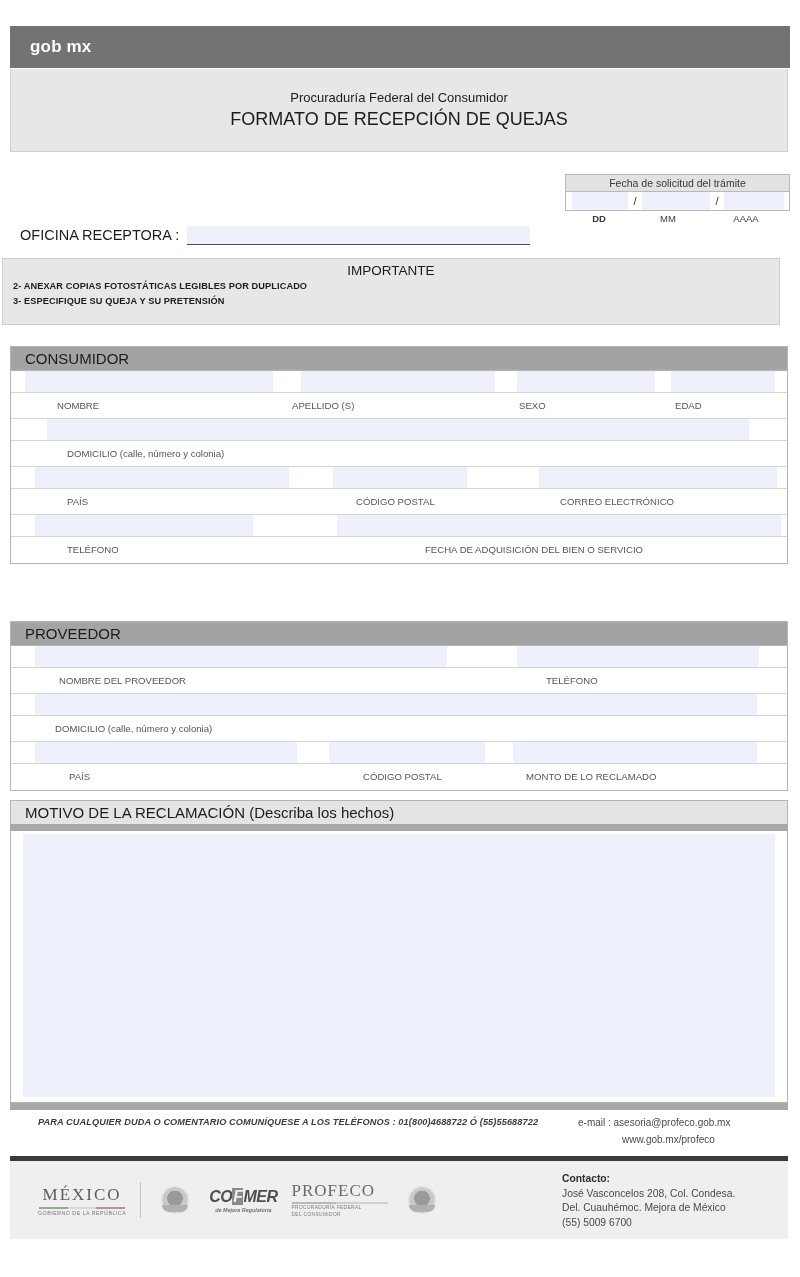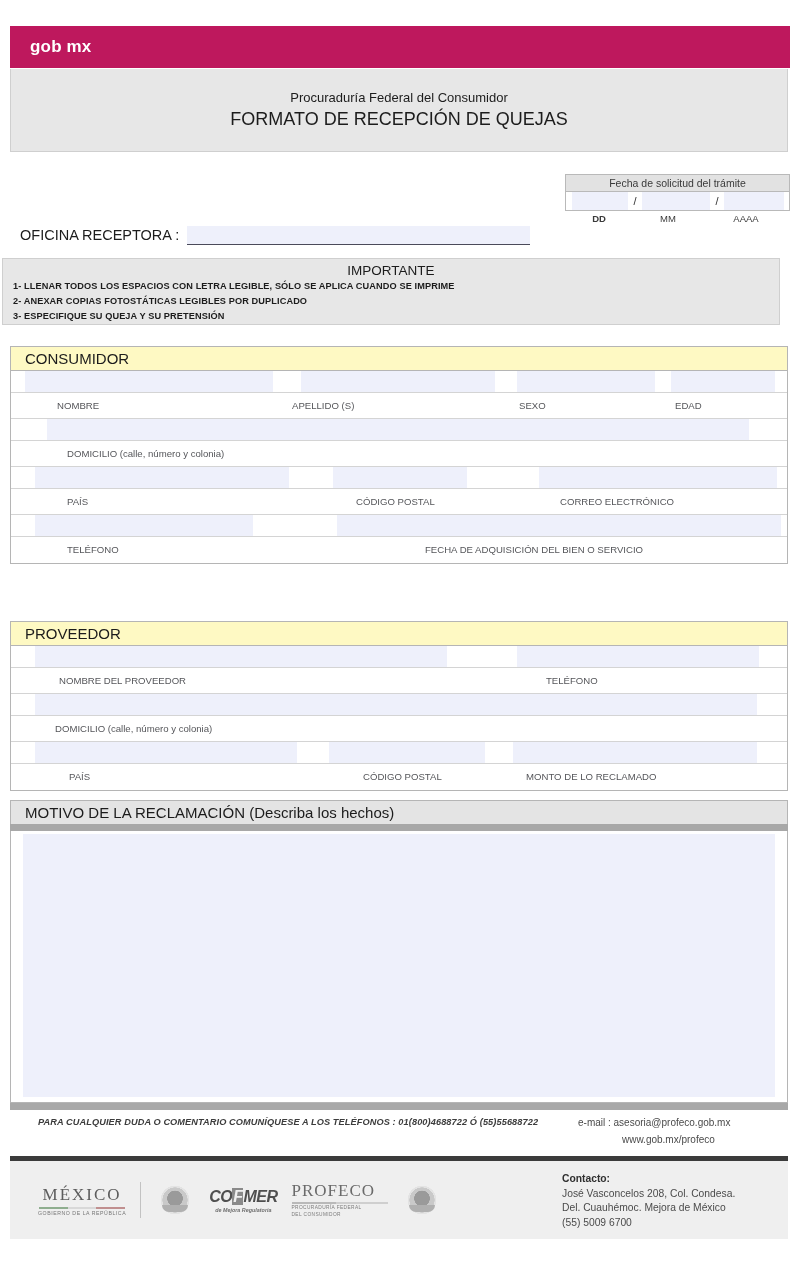--- a/index.html
+++ b/index.html
@@ -14,21 +14,21 @@
     color: #231f20;
     overflow: hidden;
     position: relative;
   }
 
   
   .gobbar {
     position: absolute;
     left: 10px; top: 26px;
     width: 780px; height: 42px;
-    background: #be185d;
+    background: #737373;
     display: flex;
     align-items: center;
   }
   .gobbar .brand {
     color: #ffffff;
     font-size: 17px;
     font-weight: bold;
     letter-spacing: .2px;
     margin-left: 20px;
   }
@@ -162,21 +162,21 @@
   
   .section {
     position: absolute;
     left: 10px;
     width: 778px;
     box-sizing: border-box;
     border: 1px solid #b5b5b5;
   }
   .secHead {
     height: 24px;
-    background: #fef9c3;
+    background: #a3a3a3;
     border-bottom: 1px solid #b5b5b5;
     display: flex;
     align-items: center;
     padding-left: 14px;
     font-size: 15px;
     color: #1c1c1c;
     box-sizing: border-box;
   }
   .inputRow {
     height: 21px;
@@ -411,21 +411,20 @@
   </div>
 </div>
 
 <div class="oficina">
   <div class="lbl">OFICINA RECEPTORA :</div>
   <div class="fld"></div>
 </div>
 
 <div class="importante">
   <div class="hd">IMPORTANTE</div>
-  <div class="ln">1- LLENAR TODOS LOS ESPACIOS CON LETRA LEGIBLE, SÓLO SE APLICA CUANDO SE IMPRIME</div>
   <div class="ln">2- ANEXAR COPIAS FOTOSTÁTICAS LEGIBLES POR DUPLICADO</div>
   <div class="ln">3- ESPECIFIQUE SU QUEJA Y SU PRETENSIÓN</div>
 </div>
 
 <div class="section" style="top:346px;">
   <div class="secHead">CONSUMIDOR</div>
 
   <div class="inputRow">
     <div class="pad" style="width:14px;"></div>
     <div class="fld" style="width:248px;"></div>

